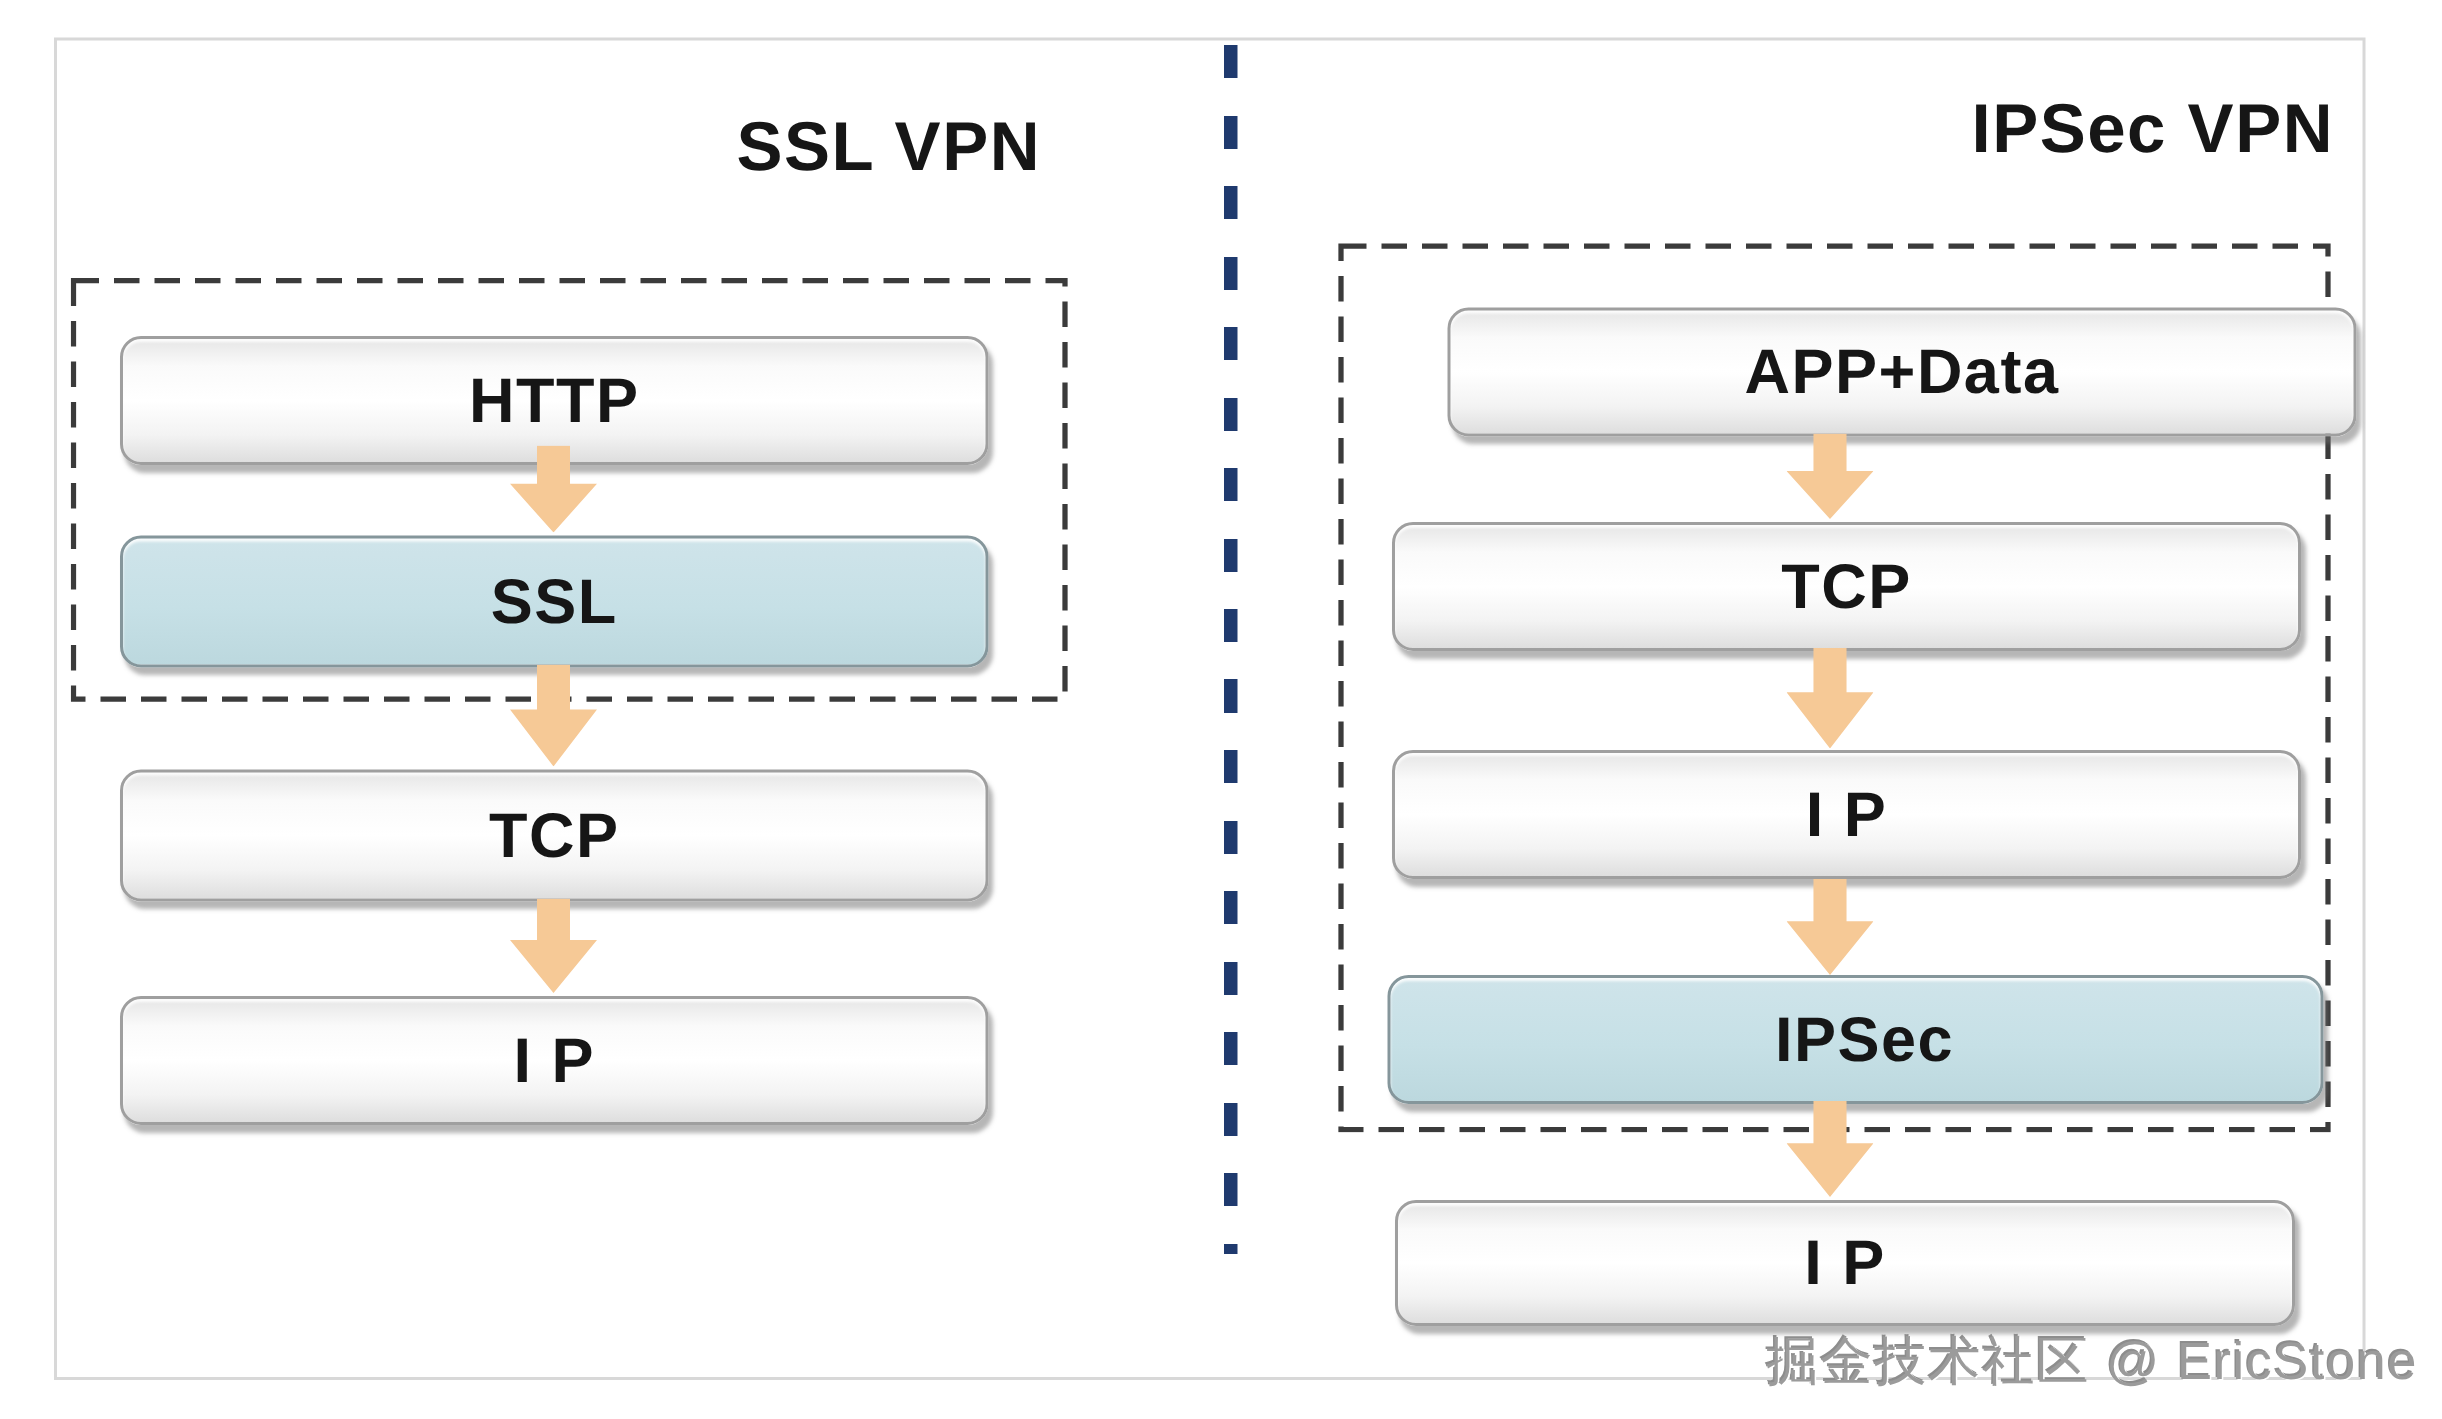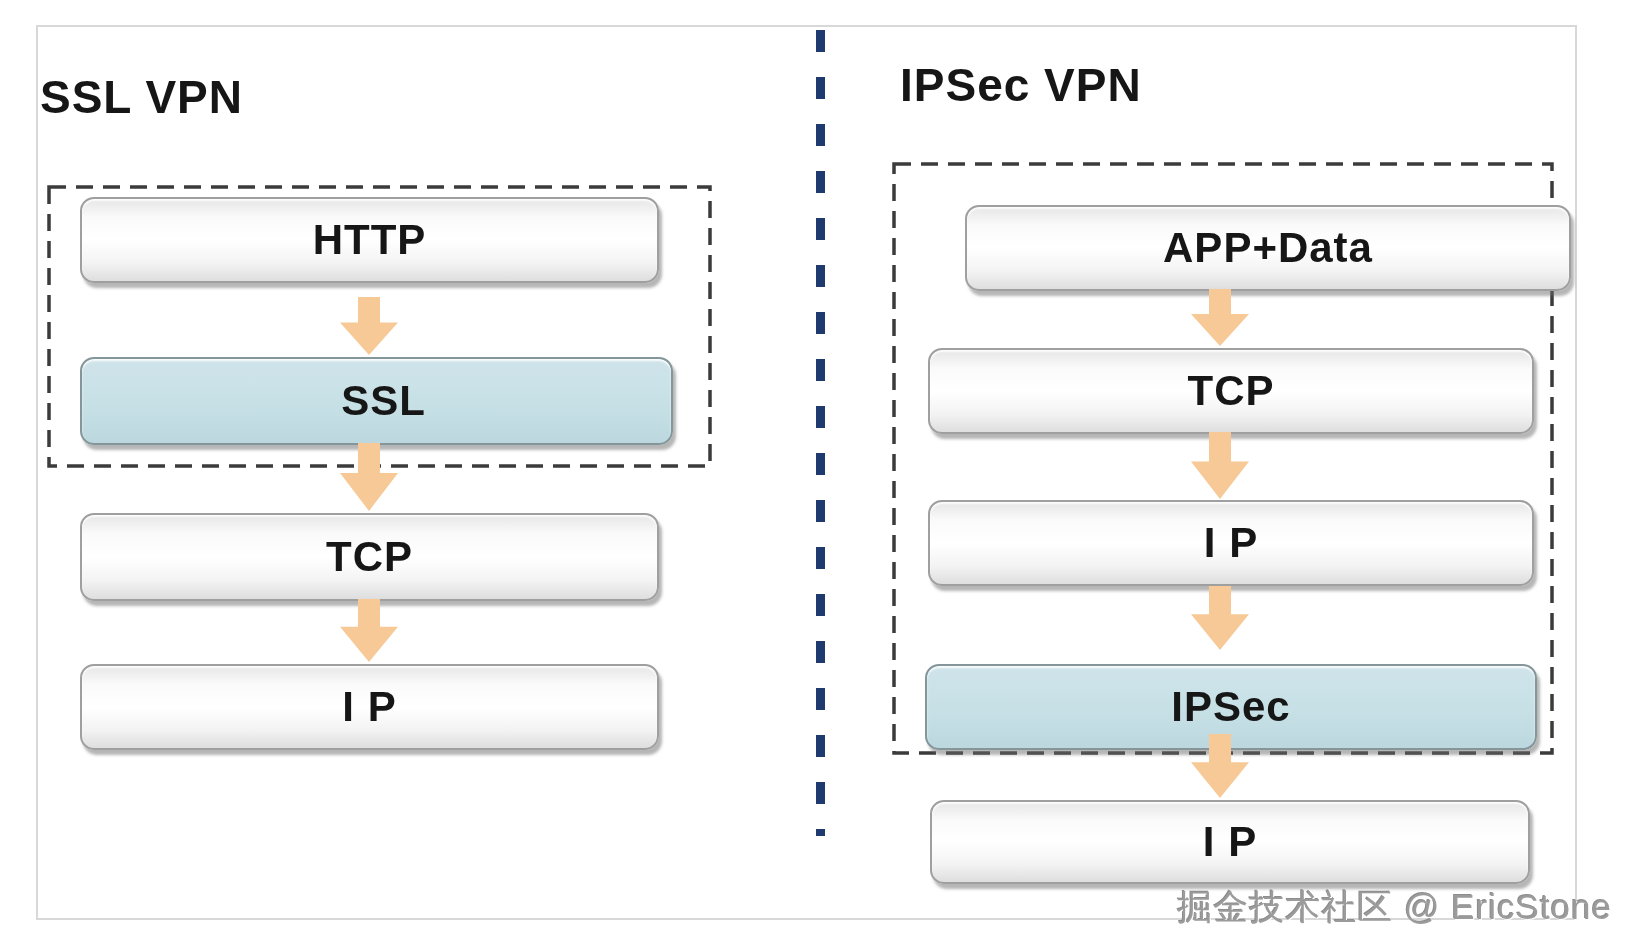--- a/index.html
+++ b/index.html
@@ -9,21 +9,21 @@
   }
   .panel{
     position:absolute;left:36px;top:25px;width:1537px;height:891px;
     border:2px solid #d8d8d8;background:#ffffff;z-index:1;
   }
   .divider{
     position:absolute;left:816px;top:30px;width:9px;height:806px;z-index:3;
     background:repeating-linear-gradient(180deg,#1f3a6e 0 22px,transparent 22px 47px);
   }
   .col-title{
-    position:absolute;z-index:4;text-align:left;
+    position:absolute;z-index:4;text-align:right;
     font-size:46px;font-weight:bold;color:#161616;letter-spacing:1px;
   }
   .dashed{position:absolute;z-index:2;}
   .box{
     position:absolute;z-index:4;border-radius:14px;
     border:2px solid #9f9f9f;
     background:linear-gradient(180deg,#e6e6e6 0%,#fafafa 22%,#ffffff 50%,#f3f3f3 78%,#dedede 100%);
     box-shadow:3px 5px 3px rgba(110,110,110,0.5), inset 0 2px 2px rgba(255,255,255,0.9);
     display:flex;align-items:center;justify-content:center;
   }
@@ -51,27 +51,27 @@
 <div class="panel"></div>
 
 <div class="divider"></div>
 
 <div class="col-title" style="left:40px;top:70px;width:654px;">SSL VPN</div>
 
 <svg class="dashed" style="left:47px;top:185px;" width="665" height="283">
   <rect x="2" y="2" width="661" height="279" fill="none" stroke="#3b3b3b" stroke-width="3.5" stroke-dasharray="17 10"></rect>
 </svg>
 
-<div class="box" style="left:80px;top:197px;width:575px;height:82px;">
+<div class="box" style="left:80px;top:224px;width:575px;height:82px;">
   <span class="box-label">HTTP</span>
 </div>
 
 <div class="arrow" style="left:340px;top:297px;height:58px;"></div>
 
-<div class="box highlight" style="left:80px;top:357px;width:575px;height:84px;padding-left:14px;">
+<div class="box highlight" style="left:80px;top:357px;width:575px;height:84px;">
   <span class="box-label">SSL</span>
 </div>
 
 <div class="arrow" style="left:340px;top:443px;height:68px;"></div>
 
 <div class="box" style="left:80px;top:513px;width:575px;height:84px;">
   <span class="box-label">TCP</span>
 </div>
 
 <div class="arrow" style="left:340px;top:599px;height:63px;"></div>
@@ -97,21 +97,21 @@
 </div>
 
 <div class="arrow" style="left:1191px;top:432px;height:67px;"></div>
 
 <div class="box" style="left:928px;top:500px;width:602px;height:82px;">
   <span class="box-label">I P</span>
 </div>
 
 <div class="arrow" style="left:1191px;top:586px;height:64px;"></div>
 
-<div class="box highlight" style="left:925px;top:664px;width:608px;height:82px;">
+<div class="box highlight" style="left:925px;top:650px;width:608px;height:82px;padding-left:12px;">
   <span class="box-label">IPSec</span>
 </div>
 
 <div class="arrow" style="left:1191px;top:734px;height:64px;"></div>
 
 <div class="box" style="left:930px;top:800px;width:596px;height:80px;">
   <span class="box-label">I P</span>
 </div>
 
 <div class="watermark">掘金技术社区 @ EricStone</div>

